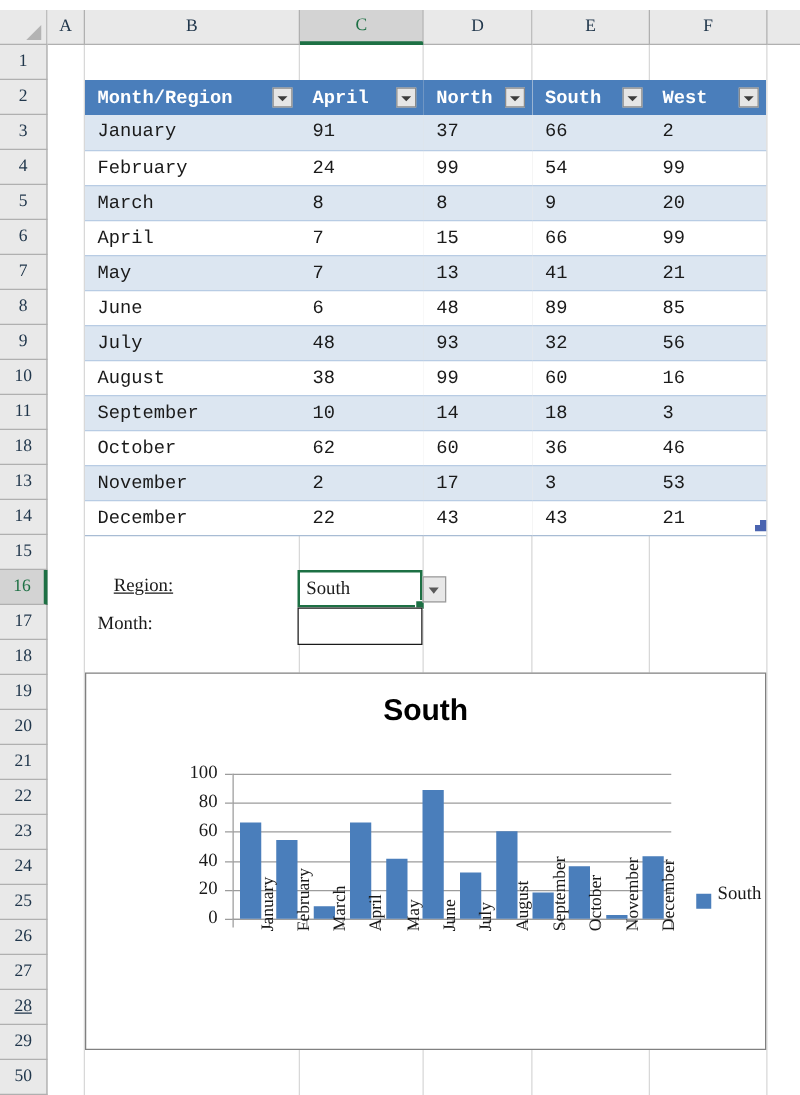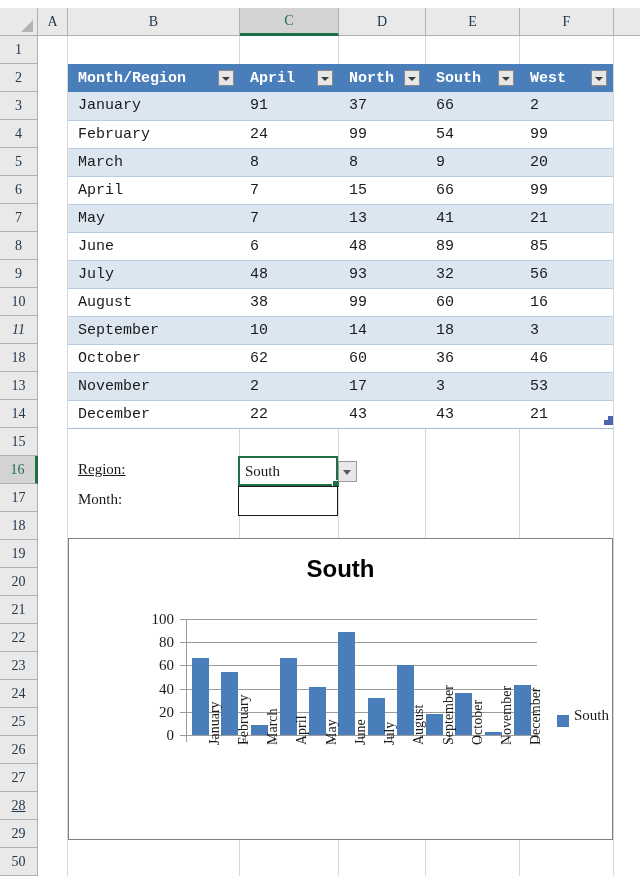--- a/index.html
+++ b/index.html
@@ -330,21 +330,21 @@
       <div class="row-head" style="top: 36px; height: 28px; line-height: 27px;">1</div>
       <div class="row-head" style="top: 64px; height: 28px; line-height: 27px;">2</div>
       <div class="row-head" style="top: 92px; height: 28px; line-height: 27px;">3</div>
       <div class="row-head" style="top: 120px; height: 28px; line-height: 27px;">4</div>
       <div class="row-head" style="top: 148px; height: 28px; line-height: 27px;">5</div>
       <div class="row-head" style="top: 176px; height: 28px; line-height: 27px;">6</div>
       <div class="row-head" style="top: 204px; height: 28px; line-height: 27px;">7</div>
       <div class="row-head" style="top: 232px; height: 28px; line-height: 27px;">8</div>
       <div class="row-head" style="top: 260px; height: 28px; line-height: 27px;">9</div>
       <div class="row-head" style="top: 288px; height: 28px; line-height: 27px;">10</div>
-      <div class="row-head" style="top: 316px; height: 28px; line-height: 27px; font-style: italic;">11</div>
+      <div class="row-head" style="top: 316px; height: 28px; line-height: 27px;">11</div>
       <div class="row-head" style="top: 344px; height: 28px; line-height: 27px;">18</div>
       <div class="row-head" style="top: 372px; height: 28px; line-height: 27px;">13</div>
       <div class="row-head" style="top: 400px; height: 28px; line-height: 27px;">14</div>
       <div class="row-head" style="top: 428px; height: 28px; line-height: 27px;">15</div>
       <div class="row-head active" style="top: 456px; height: 28px; line-height: 27px;">16</div>
       <div class="row-head" style="top: 484px; height: 28px; line-height: 27px;">17</div>
       <div class="row-head" style="top: 512px; height: 28px; line-height: 27px;">18</div>
       <div class="row-head" style="top: 540px; height: 28px; line-height: 27px;">19</div>
       <div class="row-head" style="top: 568px; height: 28px; line-height: 27px;">20</div>
       <div class="row-head" style="top: 596px; height: 28px; line-height: 27px;">21</div>
@@ -470,21 +470,21 @@
           <td>21</td>
         </tr>
       </tbody>
   </table>
 
   <div class="table-handle">
     <i class="a"></i>
       <i class="b"></i>
   </div>
 
-  <div class="form-label" style="left:78px; top:461px;text-decoration:underline;">Region:</div>
+  <div class="form-label" style="left:91px; top:461px;text-decoration:underline;">Region:</div>
   <div class="form-label" style="left:78px; top:491px;">Month:</div>
 
   <div class="cell-region">South</div>
   <div class="fill-handle"></div>
   <div class="dv-arrow"></div>
   <div class="cell-month"></div>
 
   <div id="chart">
     <div class="chart-title">South</div>
     <div class="plot-wrap" id="plot-wrap">

